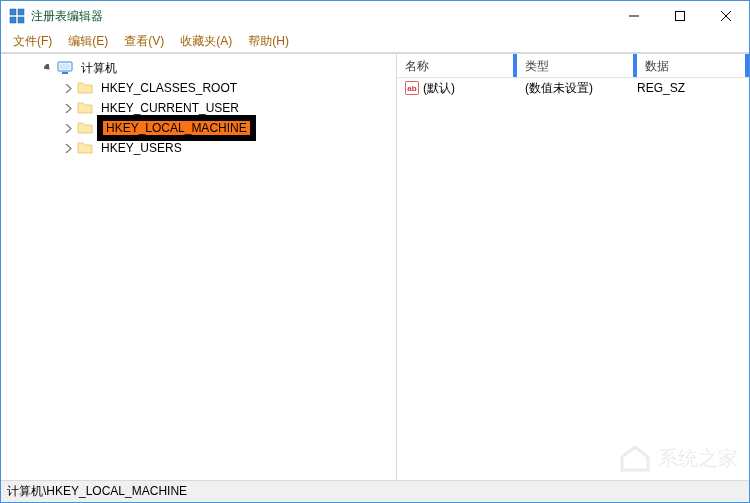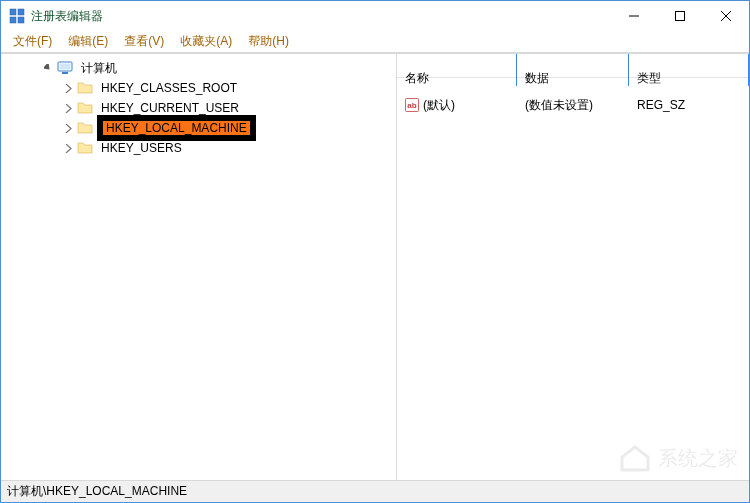--- a/index.html
+++ b/index.html
@@ -97,30 +97,30 @@
 }
 .tree-children { padding-left: 20px; }
 
 .list-header {
   display: flex;
   height: 24px;
   border-bottom: 1px solid #e5e5e5;
   background: #fff;
 }
 .list-header .col {
-  padding: 16px 8px;
-  border-right: 1px solid #3b82f6;
-  font-size: 12px;
-  color: #000000;
+  padding: 4px 8px;
+  border-right: 4px solid #3b82f6;
+  font-size: 12px;
+  color: #404040;
 }
 .col-name { width: 120px; }
 .col-type { width: 120px; }
 .col-data { flex: 1; }
 
-.list-body { flex: 1; overflow: auto; margin-top: 17px; }
+.list-body { flex: 1; overflow: auto; }
 .list-row {
   display: flex;
   height: 20px;
   align-items: center;
 }
 .list-row .col { padding: 2px 8px; font-size: 12px; }
 .list-row .name-cell { display: flex; align-items: center; gap: 4px; }
 .value-icon {
   width: 14px; height: 14px;
   display: inline-flex;
@@ -257,22 +257,22 @@
             </svg>
           </span>
           <span class="node-label">HKEY_USERS</span>
         </div>
       </div>
   </div>
 
   <div class="list-pane">
     <div class="list-header">
       <div class="col col-name">名称</div>
+      <div class="col col-type">类型</div>
       <div class="col col-data">数据</div>
-      <div class="col col-type">类型</div>
     </div>
     <div class="list-body" id="list-body">
         <div class="list-row">
           <div class="col col-name name-cell">
             <span class="value-icon">
               <svg viewBox="0 0 14 14" width="14" height="14">
                 <rect x="0.5" y="0.5" width="13" height="13" rx="1" fill="#fff" stroke="#c93b3b" stroke-width="0.8"></rect>
                 <text x="7" y="10" text-anchor="middle" font-size="8" fill="#c93b3b" font-weight="bold">ab</text>
               </svg>
             </span>

